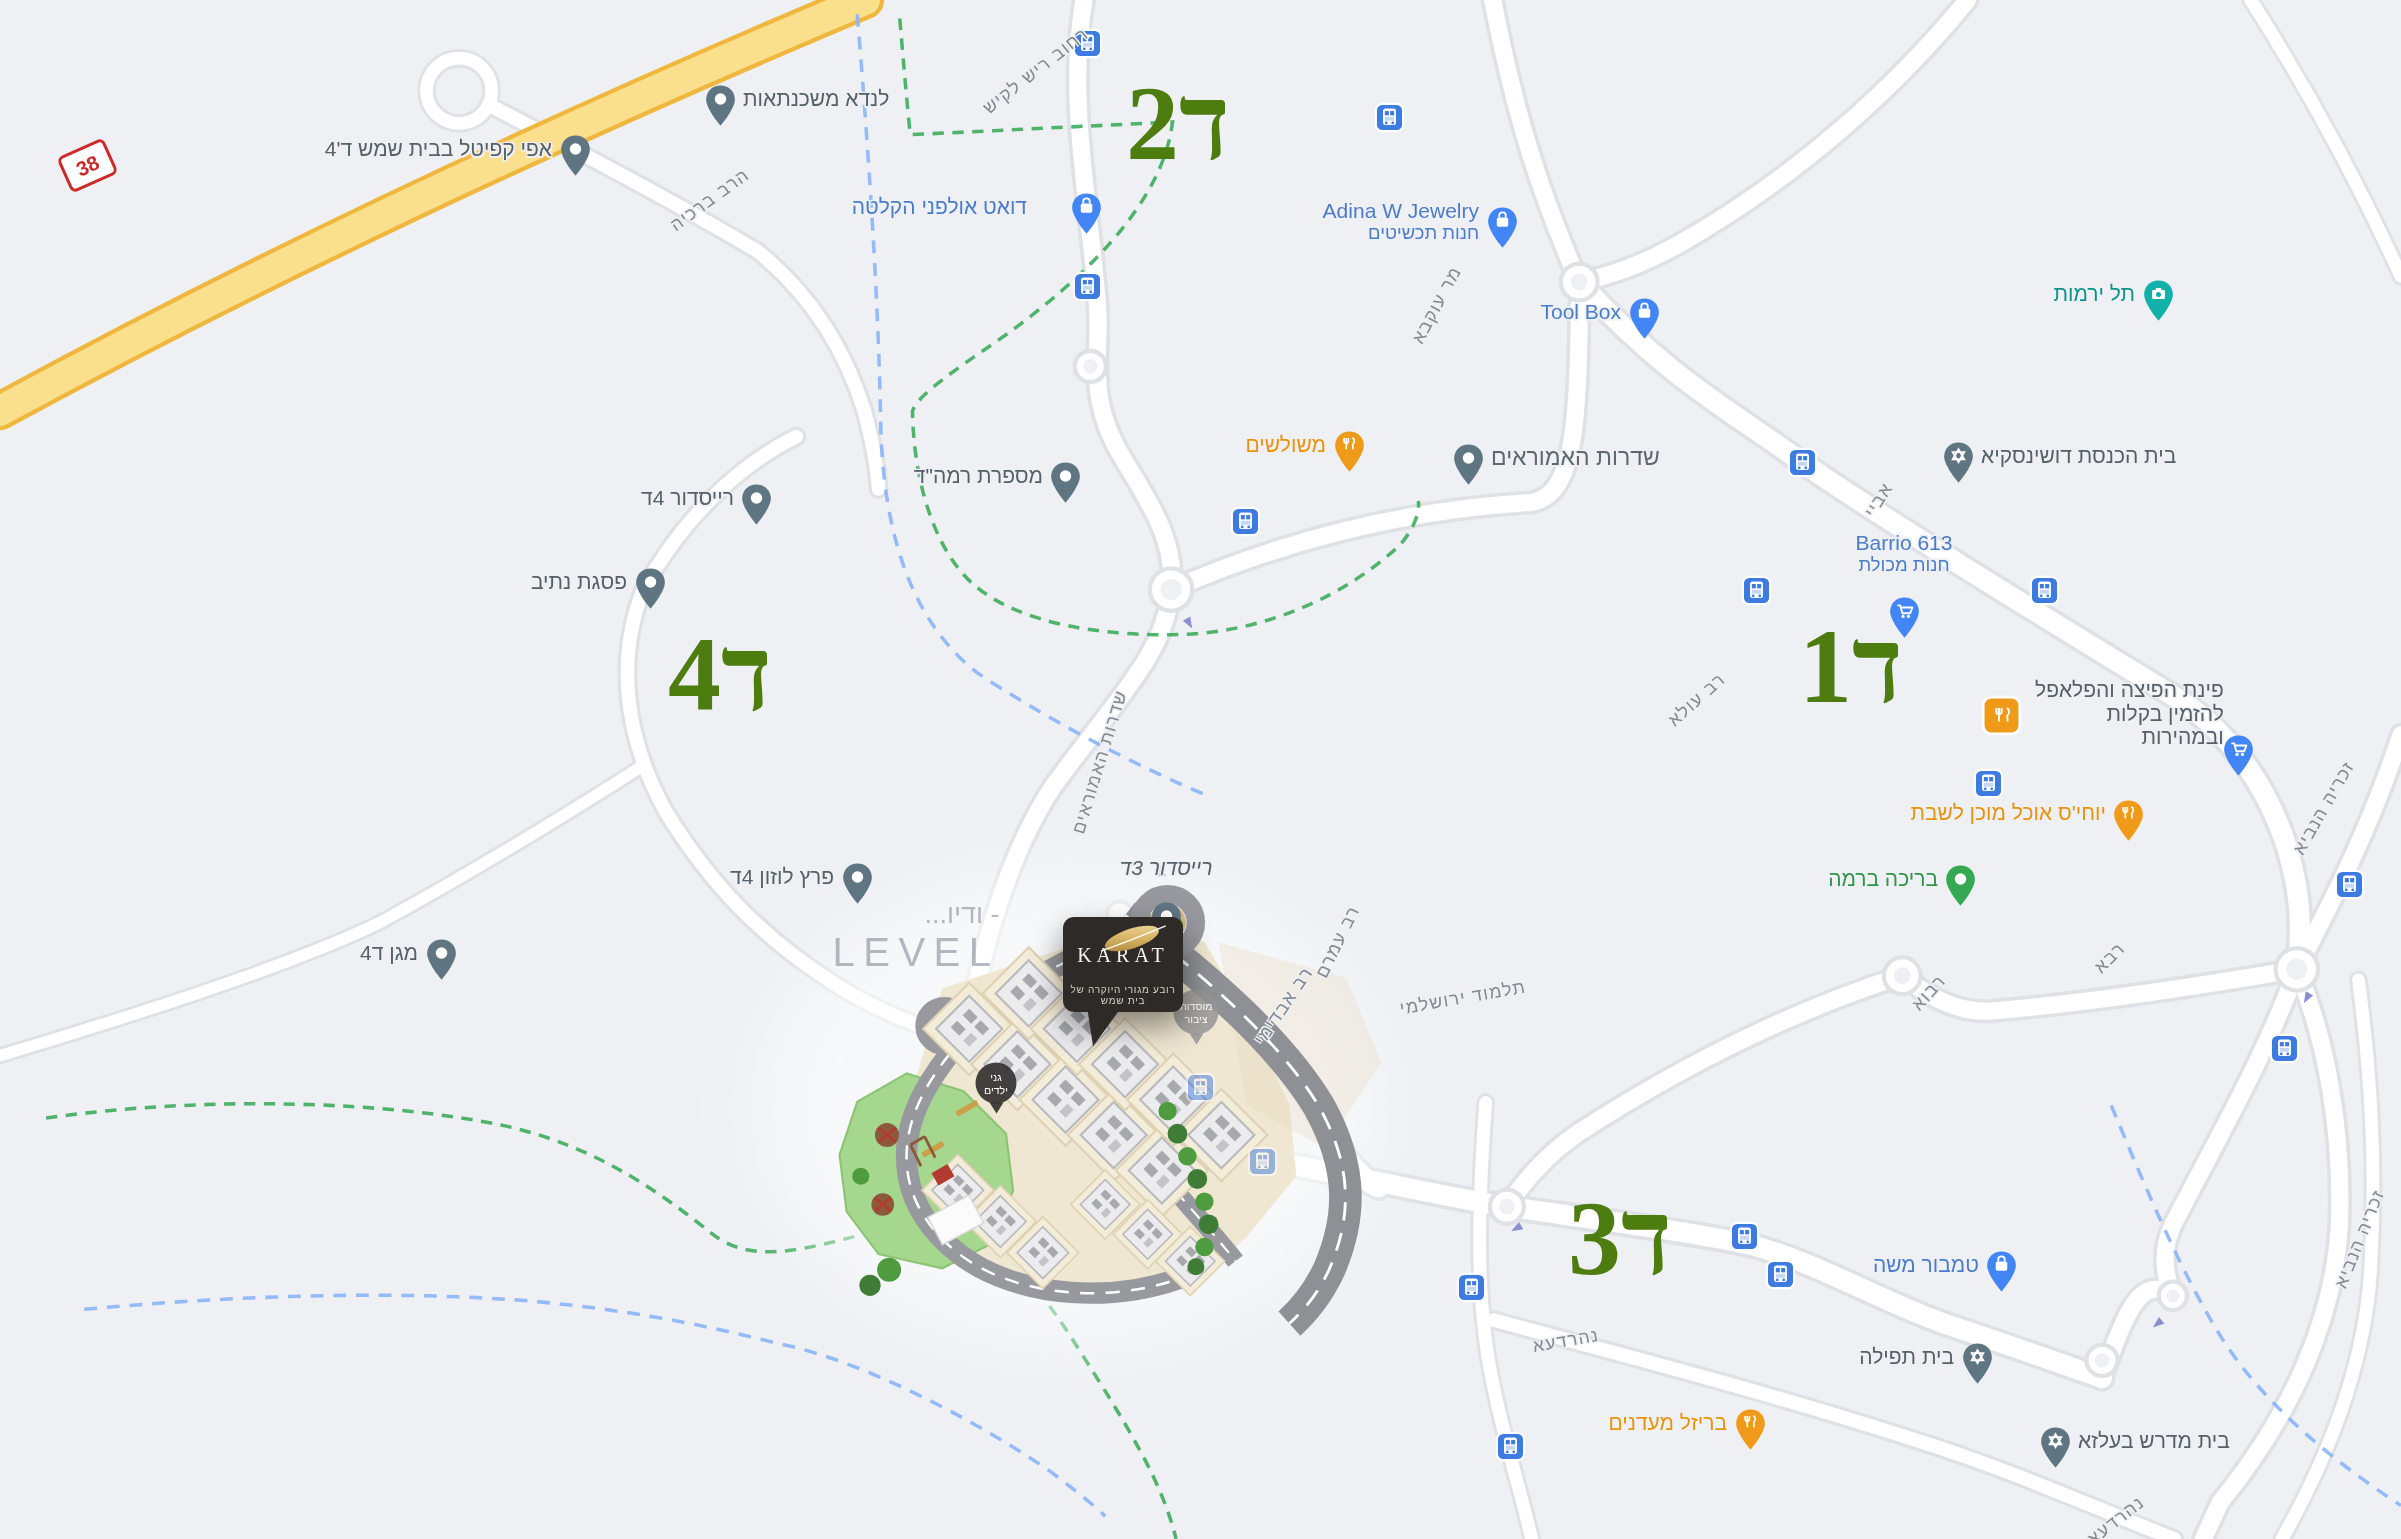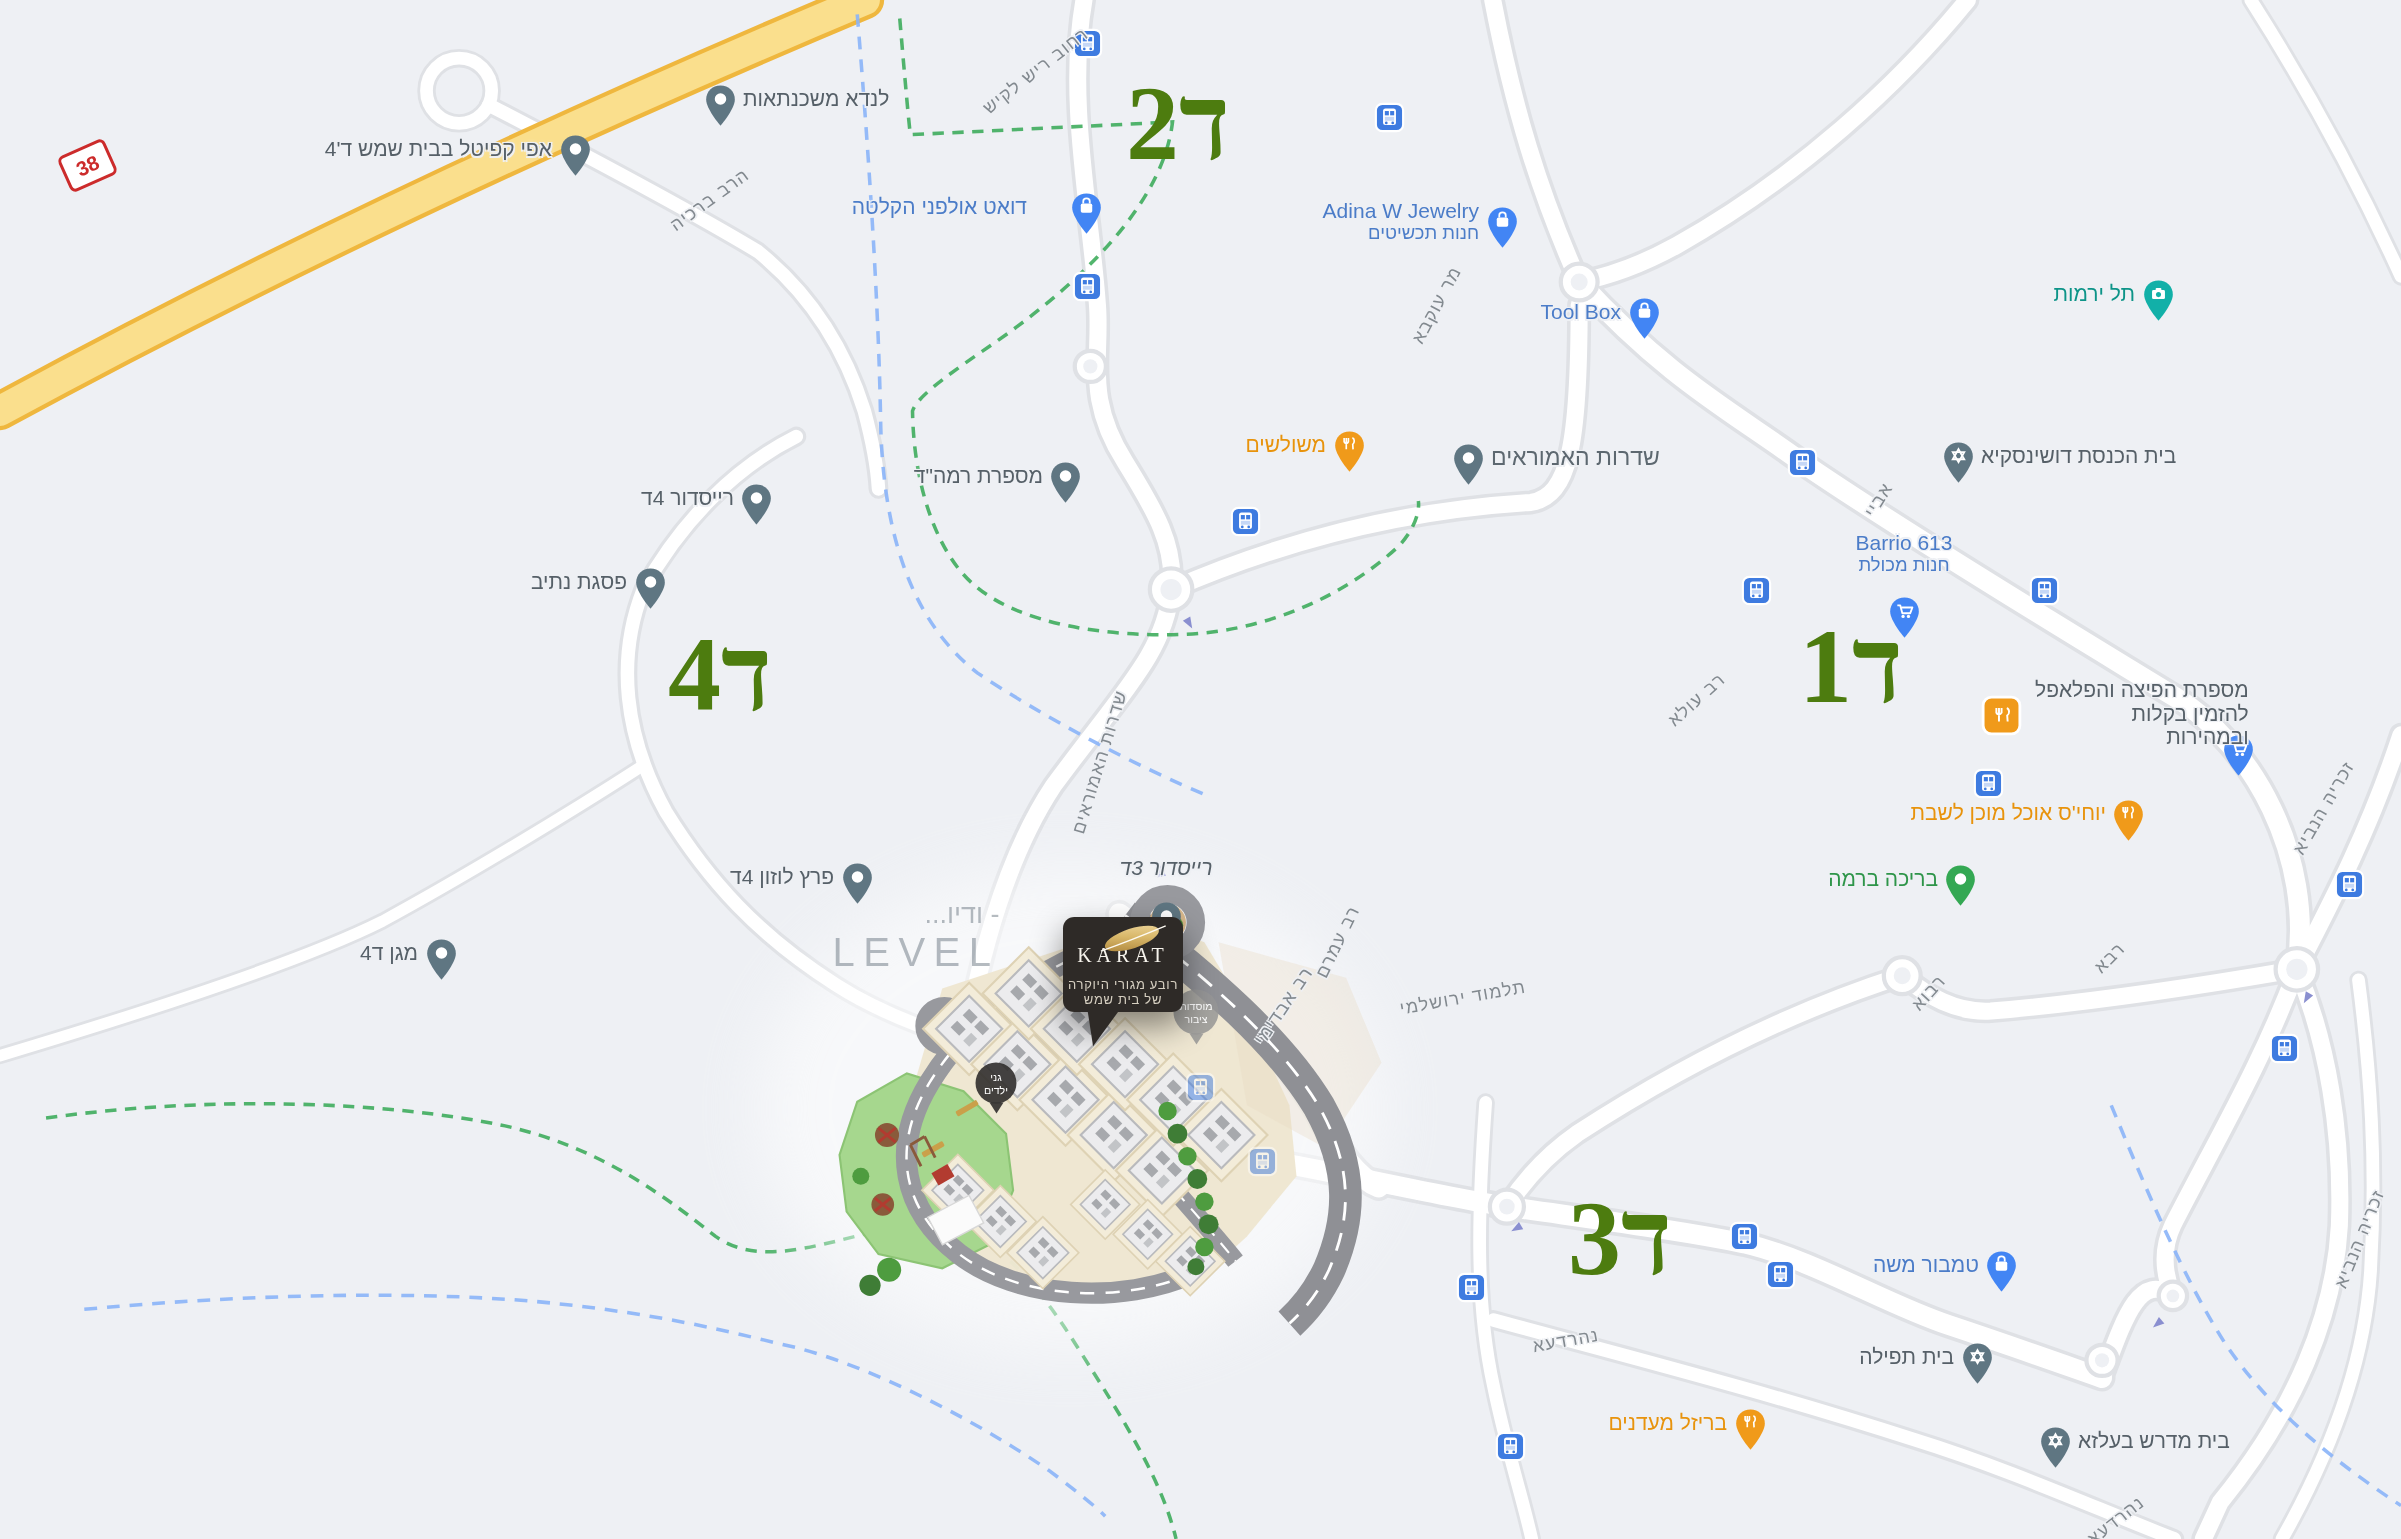--- a/index.html
+++ b/index.html
@@ -24,21 +24,21 @@
     border:3.5px solid #cc2b2b;border-radius:6.4px;color:#cc2b2b;font-weight:bold;font-size:20.5px;
     display:flex;align-items:center;justify-content:center;transform:rotate(-24deg);z-index:3;}
   .level{position:absolute;left:916px;top:937px;transform:translate(-50%,-50%);opacity:.45;
     color:#5d6a76;text-align:center;z-index:2;}
   .level .he{font-size:27px;display:block;text-align:right;}
   .level .en{font-size:40px;letter-spacing:8.5px;display:block;}
   .karat{position:absolute;left:1063px;top:917px;width:120px;height:95px;background:#2e2a27;
     border-radius:11.3px;z-index:5;box-shadow:0 14px 32px rgba(0,0,0,.45);text-align:center;}
   .karat-name{font-family:"Liberation Serif","DejaVu Serif",serif;color:#f6f3ec;font-size:20px;
     letter-spacing:5px;margin-top:28px;line-height:1;}
-  .karat-tag{color:#d6cfc1;font-size:13px;margin-top:12px;letter-spacing:0.7px;}
+  .karat-tag{color:#d6cfc1;font-size:10px;margin-top:19px;letter-spacing:0.7px;}
   .karat-leaf{position:absolute;left:50%;top:5.7px;transform:translateX(-38%);}
   .karat-tail{position:absolute;left:20px;bottom:-37px;}
   .bbl{position:absolute;z-index:4;transform:translate(-50%,-50%);text-align:center;
     color:#fff;font-size:10.6px;line-height:1.15;display:flex;align-items:center;justify-content:center;
     flex-direction:column;border-radius:50%;}
   .bbl .tail{position:absolute;left:50%;bottom:-10px;transform:translateX(-50%);width:0;height:0;
     border-left:7px solid transparent;border-right:7px solid transparent;}
 </style>
 </head>
 <body>
@@ -427,21 +427,21 @@
         <div>בריכה ברמה</div>
       </div>
       <div class="sq" style="left: 1981px; top: 695px;"><svg width="41" height="41" viewBox="0 0 58 58">
           <rect x="3" y="3" width="52" height="52" rx="12" fill="#f09a1a" stroke="#fff" stroke-width="4"></rect>
           <g transform="translate(6,7) scale(1.05)">
             <path d="M18.5 11 v18 M15 11 v7 M22 11 v7 M15 16 a3.5 3.5 0 0 0 7 0" stroke="#fff" stroke-width="2.6" fill="none"></path>
             <path d="M29 11 c4 1.2 4 8 .6 10 l.6 8" stroke="#fff" stroke-width="2.6" fill="none"></path>
           </g>
         </svg></div>
       <div class="lbl" dir="rtl" style="left: 2035px; top: 678px;">
-        <div>מספרת הפיצה והפלאפל</div>
+        <div>פינת הפיצה והפלאפל</div>
         <div>להזמין בקלות</div>
         <div>ובמהירות</div>
       </div>
       <div class="busstop" style="left: 1071px; top: 27px;"><svg width="33" height="33" viewBox="0 0 46 46">
           <rect x="4" y="4" width="38" height="38" rx="9" fill="#3e7be0" stroke="#fff" stroke-width="3"></rect>
           <rect x="14" y="10.5" width="18" height="23" rx="3.5" fill="#fff"></rect>
           <rect x="16.5" y="14" width="5.6" height="6" fill="#3e7be0"></rect>
           <rect x="23.9" y="14" width="5.6" height="6" fill="#3e7be0"></rect>
           <rect x="16.5" y="22" width="13" height="5.5" fill="#3e7be0" opacity=".3"></rect>
           <circle cx="18.5" cy="30.5" r="1.9" fill="#3e7be0"></circle>

